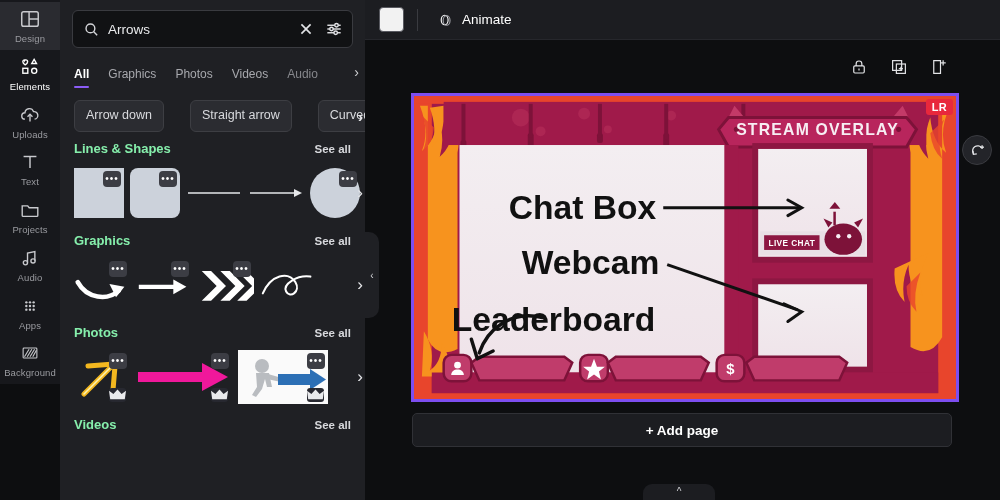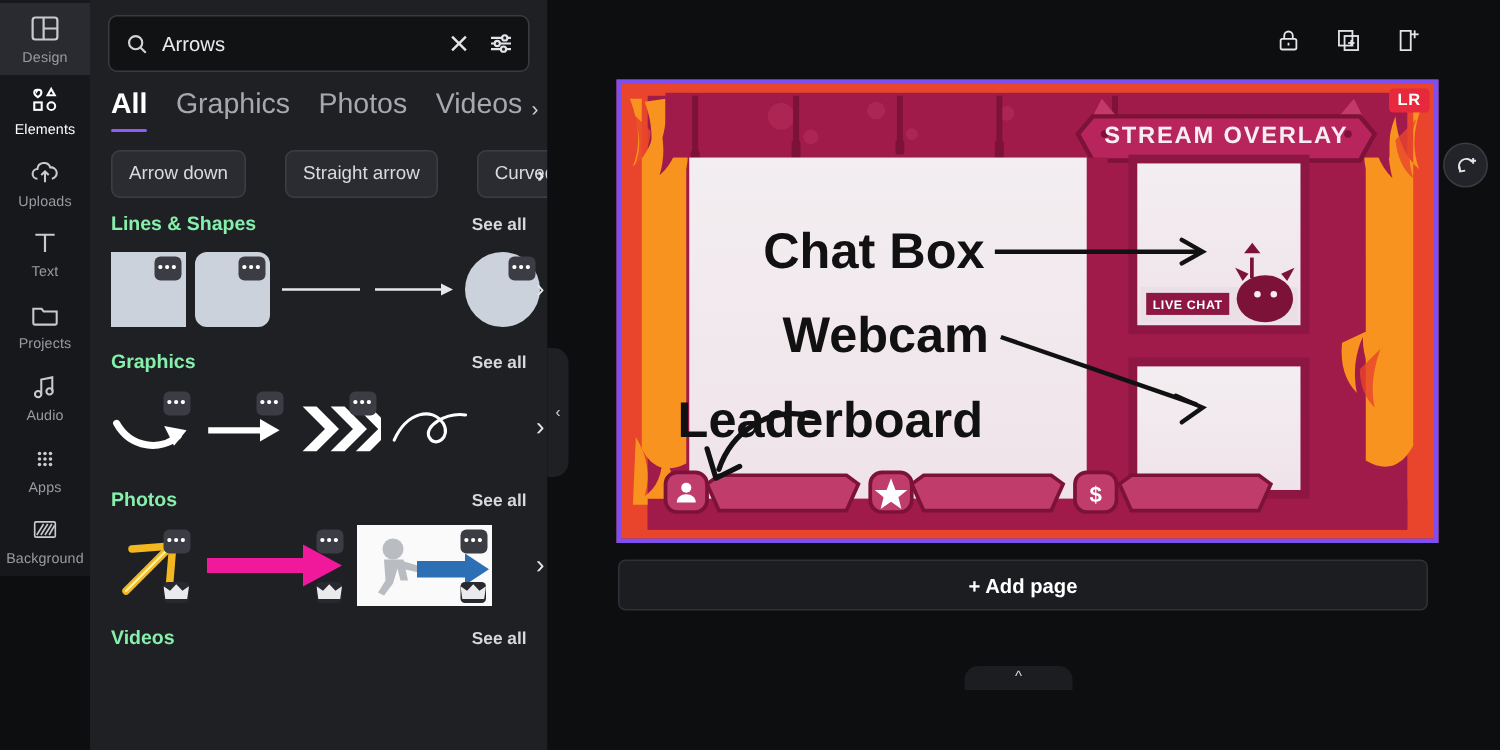--- a/index.html
+++ b/index.html
@@ -46,21 +46,21 @@
     color: #e9eaec; font-size: 13.5px; font-family: "Liberation Sans", sans-serif;
   }
   .s-btn { width: 20px; height: 20px; cursor: pointer; flex: 0 0 20px; }
   .s-btn svg { width: 20px; height: 20px; display: block; }
 
   .tabs {
     display: flex; align-items: flex-end; gap: 19px;
     padding: 13px 12px 0 14px; position: relative; height: 40px;
   }
   .tab {
-    font-size: 19px; color: #a7a8ad; cursor: pointer; padding-bottom: 7px;
+    font-size: 12px; color: #a7a8ad; cursor: pointer; padding-bottom: 7px;
     position: relative; white-space: nowrap; text-align: right;
   }
   .tab.active { color: #fff; font-weight: bold; }
   .tab.active::after {
     content: ""; position: absolute; left: 0; right: 0; bottom: 0;
     height: 2.5px; background: #8b5cf6; border-radius: 2px;
   }
   .tab.clipped { color: #86878c; }
   .tabs-next {
     position: absolute; right: 6px; bottom: 8px; color: #cfd0d4;
@@ -457,20 +457,33 @@
       </div>
     </div>
   </div>
 
   <div class="collapse-handle">
     <span>‹</span>
   </div>
 
   <div class="editor">
 
+    <div class="toolbar">
+      <div class="swatch"></div>
+      <div class="tb-sep"></div>
+      <div class="tb-btn">
+        <span>
+          <svg viewBox="0 0 24 24" fill="none" stroke="#fff" stroke-width="1.5">
+            <ellipse cx="10.2" cy="12" rx="4.6" ry="6.4"></ellipse>
+            <ellipse cx="12.8" cy="12.6" rx="4.6" ry="6.4" stroke="#9fa0a6"></ellipse>
+          </svg>
+        </span>
+        <span>Animate</span>
+      </div>
+    </div>
 
     <div class="canvas-area">
 
       <div class="canvas-icons">
         <span class="ci">
           <svg viewBox="0 0 24 24" fill="none" stroke="#e4e5e8" stroke-width="1.6">
             <rect x="5" y="10.5" width="14" height="9.5" rx="1.6"></rect>
             <path d="M8.2 10.5V7.8a3.8 3.8 0 017.6 0v2.7"></path>
             <line x1="12" y1="14" x2="12" y2="16.5"></line>
           </svg>

